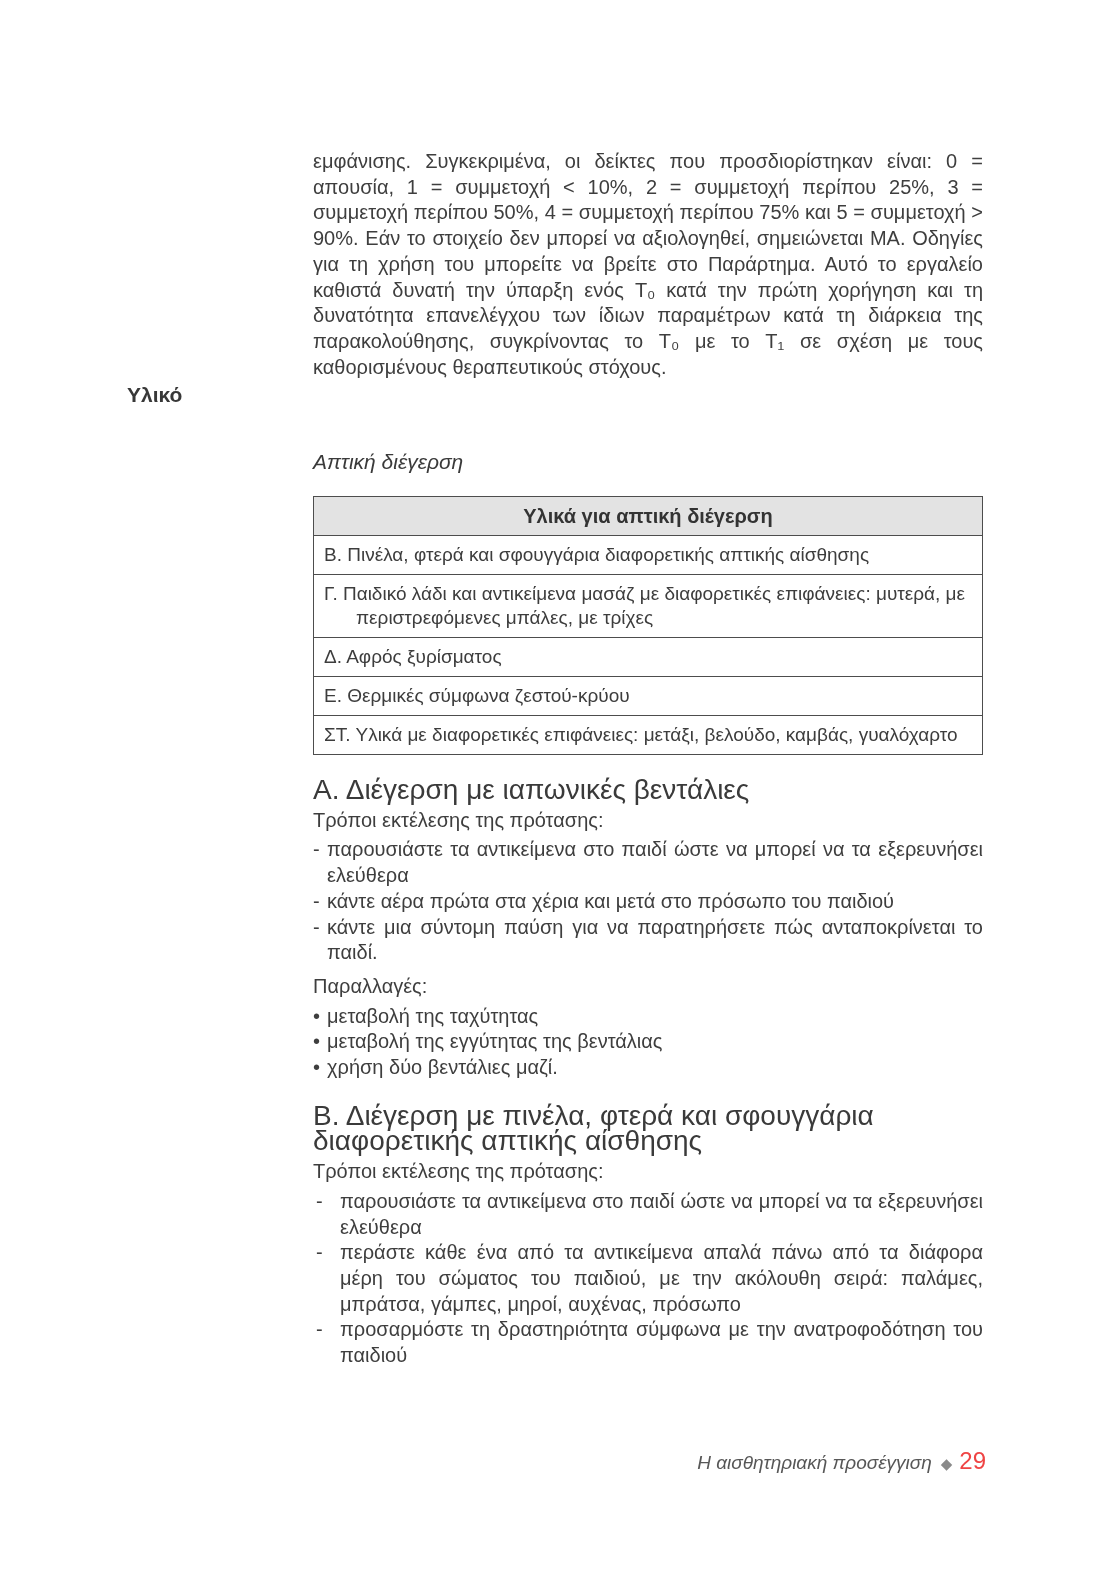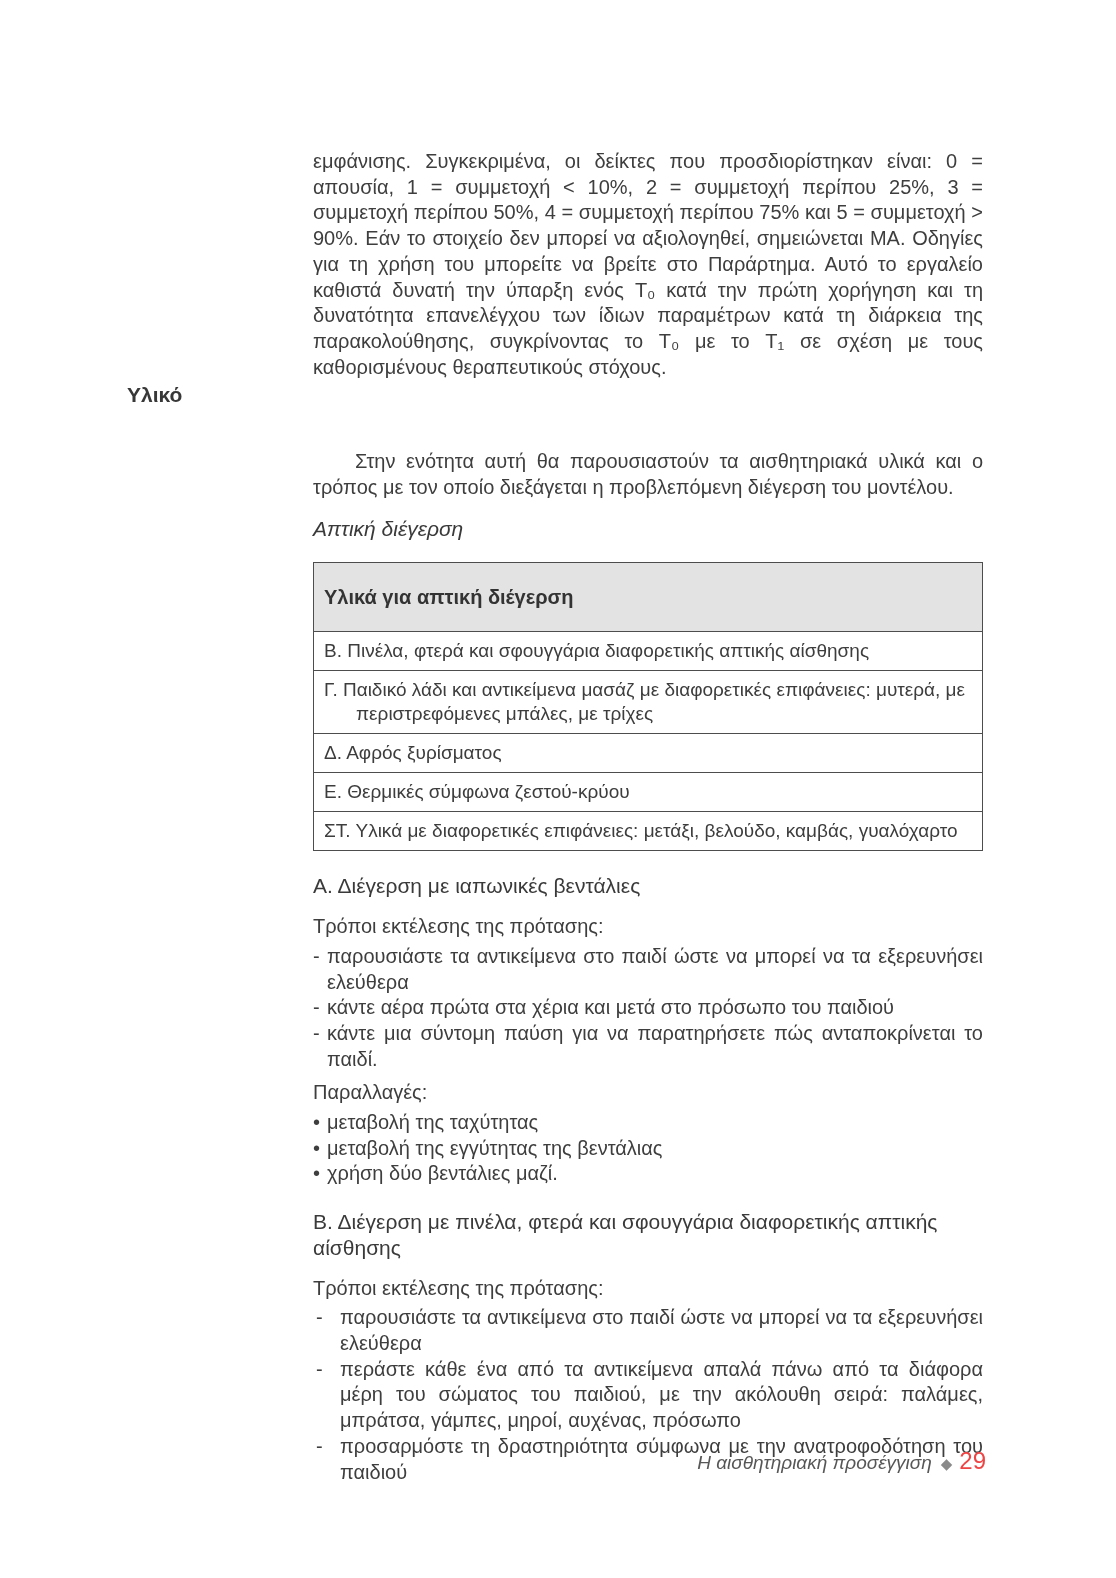--- a/index.html
+++ b/index.html
@@ -30,32 +30,32 @@
     margin-top:15px; font-size:21px; font-weight:normal; font-style:italic;
     text-align:left; color:#3a3a3a;
   }
 
   table.materials-table {
     width:100%; border-collapse:collapse; margin-top:21px;
     font-size:19px; line-height:24px; color:#3d3d3d;
   }
   .materials-table th {
     border:1px solid #4d4d4d; background:#e3e3e3;
-    font-size:20px; font-weight:bold; 
-    padding:22px 10px; color:#333;
+    font-size:20px; font-weight:bold; text-align:center;
+    padding:7px 10px; color:#333;
   }
   .materials-table td {
     border:1px solid #4d4d4d; text-align:left;
     padding:7px 12px 7px 42px; text-indent:-32px;
   }
 
   .section-heading {
-    margin-top:22px; font-size:21px; font-weight:normal; text-align:left; color:#3a3a3a;
+    margin-top:22px; font-size:28px; font-weight:normal; text-align:left; color:#3a3a3a;
   }
-  .list-intro { margin-top:15px; text-align:left; }
+  .list-intro { margin-top:5px; text-align:left; }
   .variations-heading { margin-top:8px; }
 
   .list { margin-top:4px; }
   .li { display:flex; }
   .li .marker { flex:0 0 14px; text-align:left; }
   .li .li-text { flex:1; text-align:justify; }
   .list.wide .marker { flex:0 0 27px; padding-left:3px; }
 
   .footer {
     position:absolute; top:1447px; right:130px;
@@ -70,21 +70,20 @@
 
 <div class="page">
 
   <div class="margin-heading">Υλικό</div>
 
   <div class="column">
 
     <p class="intro-paragraph">εμφάνισης. Συγκεκριμένα, οι δείκτες που προσδιορίστηκαν είναι: 0 = απουσία, 1 = συμμετοχή &lt; 10%, 2 = συμμετοχή περίπου 25%, 3 = συμμετοχή περίπου 50%, 4 = συμμετοχή περίπου 75% και 5 = συμμετοχή &gt; 90%. Εάν το στοιχείο δεν μπορεί να αξιολογηθεί, σημειώνεται ΜΑ. Οδηγίες για τη χρήση του μπορείτε να βρείτε στο Παράρτημα. Αυτό το εργαλείο καθιστά δυνατή την ύπαρξη ενός T₀ κατά την πρώτη χορήγηση και τη δυνατότητα επανελέγχου των ίδιων παραμέτρων κατά τη διάρκεια της παρακολούθησης, συγκρίνοντας το T₀ με το T₁ σε σχέση με τους καθορισμένους θεραπευτικούς στόχους.</p>
 
     <div class="materials-block">
-      <p>Στην ενότητα αυτή θα παρουσιαστούν τα αισθητηριακά υλικά και ο τρόπος με τον οποίο διεξάγεται η προβλεπόμενη διέγερση του μοντέλου.</p>
     </div>
 
     <h3 class="subsection-heading">Απτική διέγερση</h3>
 
     <table class="materials-table">
       <thead>
         <tr>
           <th>Υλικά για απτική διέγερση</th>
         </tr>
       </thead>

